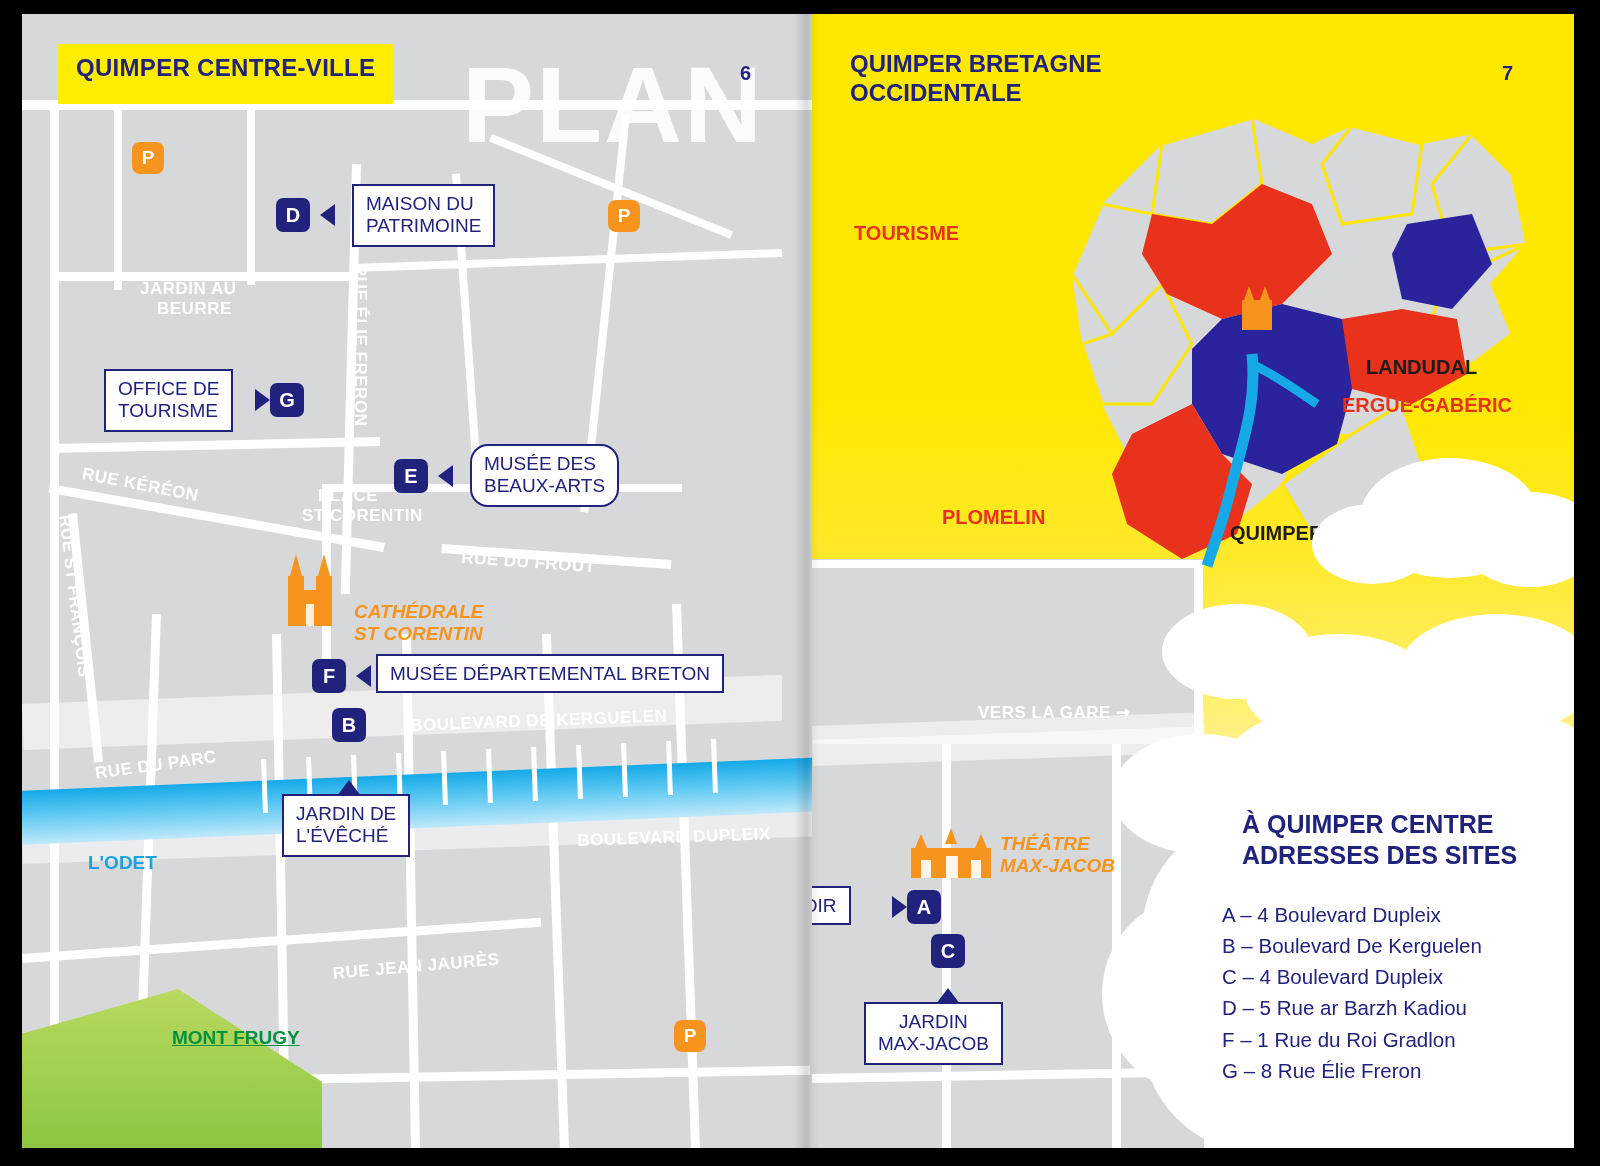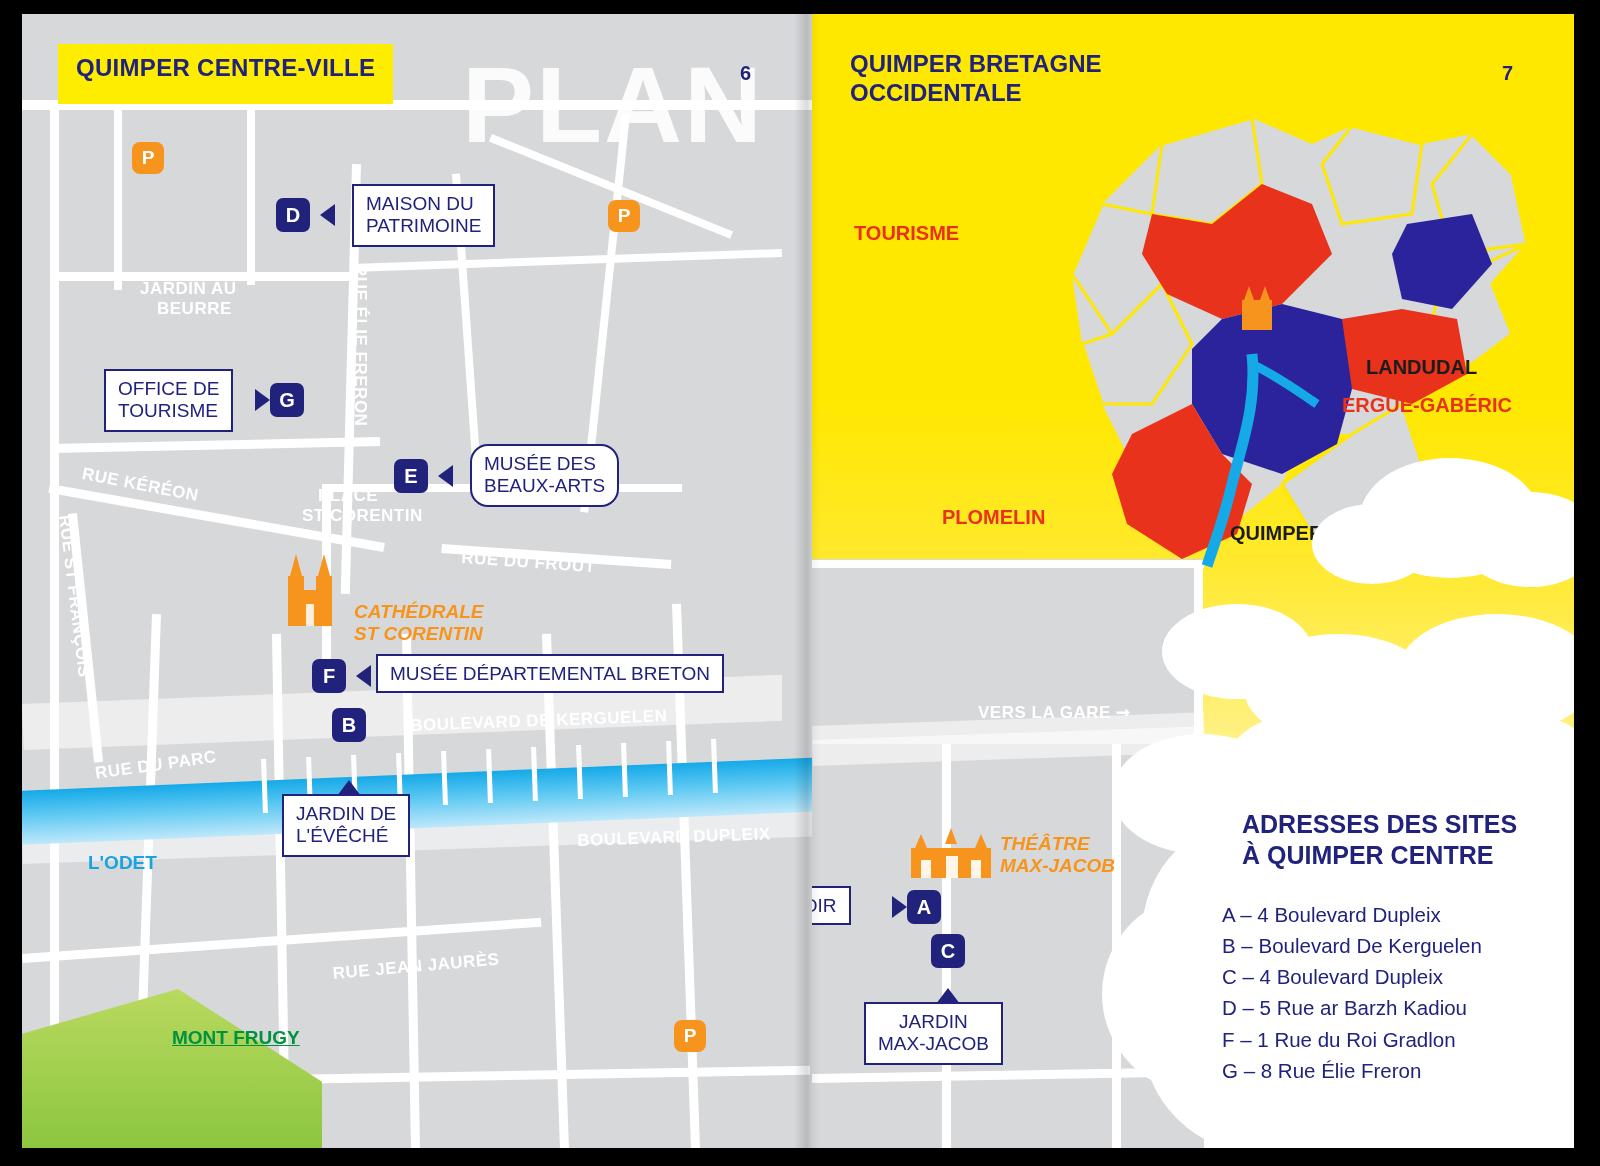--- a/index.html
+++ b/index.html
@@ -382,22 +382,22 @@
       <div class="cloud" style="left:648px;top:478px;width:140px;height:95px;"></div>
       <div class="cloud" style="left:350px;top:590px;width:150px;height:95px;"></div>
       <div class="cloud" style="left:432px;top:620px;width:190px;height:110px;"></div>
       <div class="cloud" style="left:585px;top:600px;width:200px;height:120px;"></div>
       <div class="cloud" style="left:300px;top:720px;width:180px;height:120px;"></div>
       <div class="cloud" style="left:400px;top:700px;width:400px;height:170px;border-radius:90px;"></div>
       <div class="cloud" style="left:330px;top:800px;width:450px;height:340px;border-radius:120px;"></div>
       <div class="cloud" style="left:290px;top:880px;width:200px;height:200px;"></div>
 
       <div class="addr-title">
+        <div>À QUIMPER CENTRE</div>
         <div>ADRESSES DES SITES</div>
-        <div>À QUIMPER CENTRE</div>
       </div>
       <ul class="addr-list">
         <li>A – 4 Boulevard Dupleix</li>
         <li>B – Boulevard De Kerguelen</li>
         <li>C – 4 Boulevard Dupleix</li>
         <li>D – 5 Rue ar Barzh Kadiou</li>
         <li>F – 1 Rue du Roi Gradlon</li>
         <li>G – 8 Rue Élie Freron</li>
       </ul>
 

